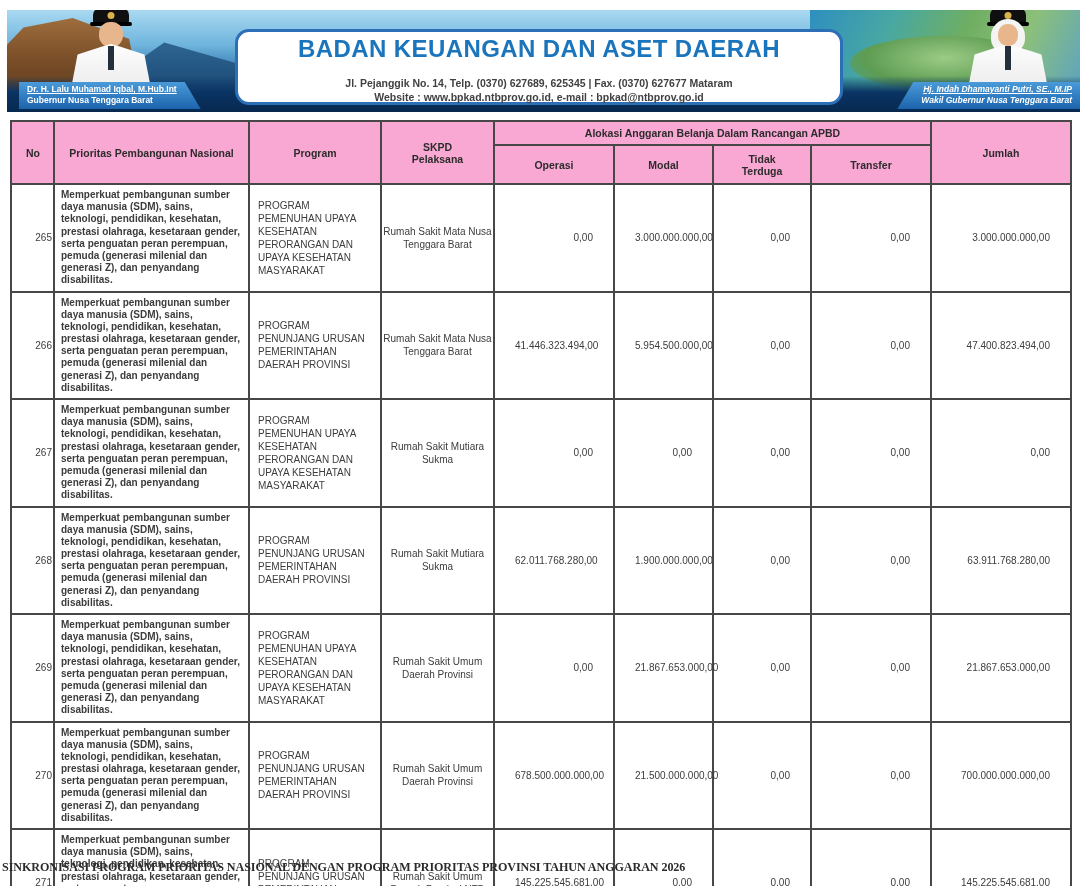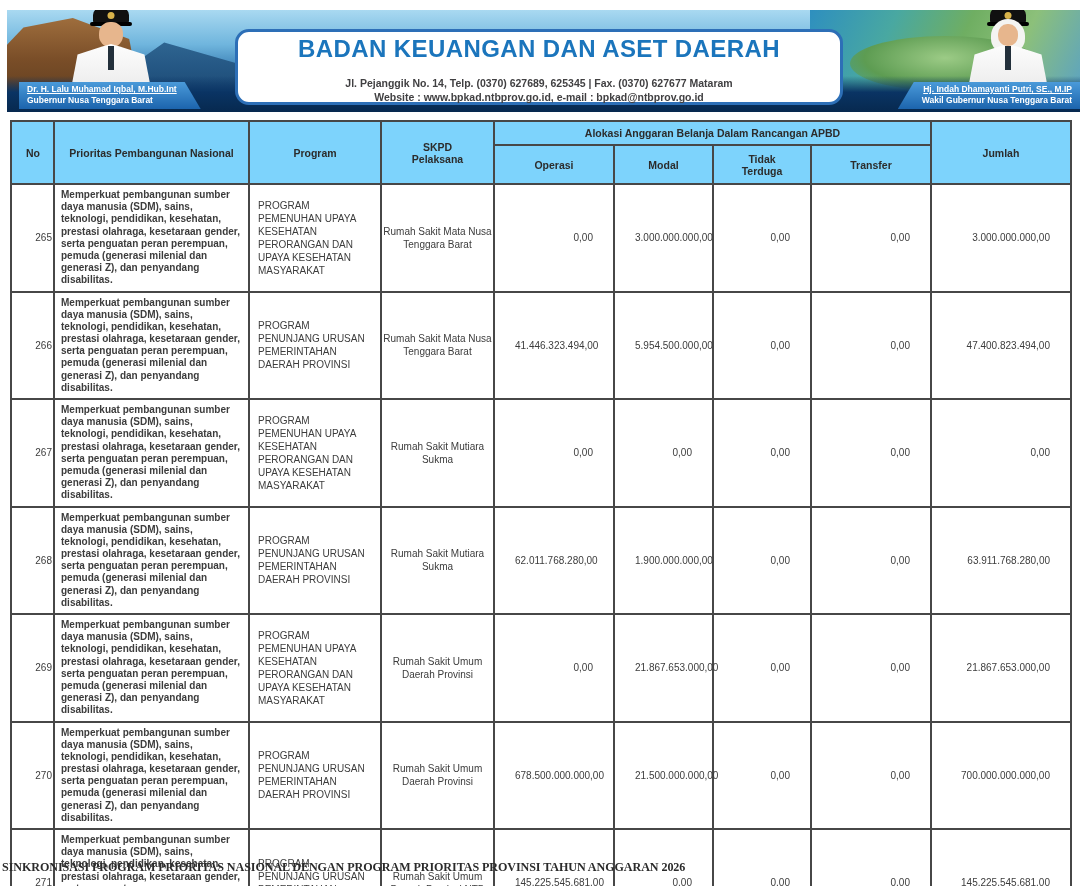--- a/index.html
+++ b/index.html
@@ -118,37 +118,37 @@
   
   .plate {
     position: absolute; bottom: 3px; z-index: 4;
     color: #ffffff;
     font-size: 8.5px; font-weight: bold; line-height: 1.3;
     padding: 2px 8px 3px;
     background: linear-gradient(180deg, #4a9ad9 0%, #1c64ad 100%);
     white-space: nowrap;
   }
   .plate-left  { left: 0;  padding-right: 24px; clip-path: polygon(0 0, calc(100% - 16px) 0, 100% 100%, 0 100%); margin-left: 12px; }
-  .plate-right { right: 0; padding-left: 24px;  text-align: right; clip-path: polygon(16px 0, 100% 0, 100% 100%, 0 100%); }
+  .plate-right { right: 0; padding-left: 24px;  text-align: right; clip-path: polygon(16px 0, 100% 0, 100% 100%, 0 100%); font-style: italic; }
   .plate .name { text-decoration: underline; }
 
   
   .doc-table {
     position: absolute; left: 10px; top: 120px;
     border-collapse: collapse;
     table-layout: fixed;
     width: 1060px;
   }
   .doc-table th, .doc-table td {
     border: 2px solid #474747;
   }
   .doc-table th {
     font-size: 10.5px; font-weight: bold; color: #2c2c2c;
     padding: 2px 14px; text-align: center; vertical-align: middle;
-    background: #7dd3fc;
+    background: #f9a8d4;
   }
   .h-group { height: 24px; }
   .h-sub th { height: 39px; }
   .doc-table td {
     font-size: 10px; color: #3c3c3c;
     vertical-align: middle;
     background: #ffffff;
   }
   .doc-table tbody tr { height: 98px; }
   .c-no    { text-align: right; }

